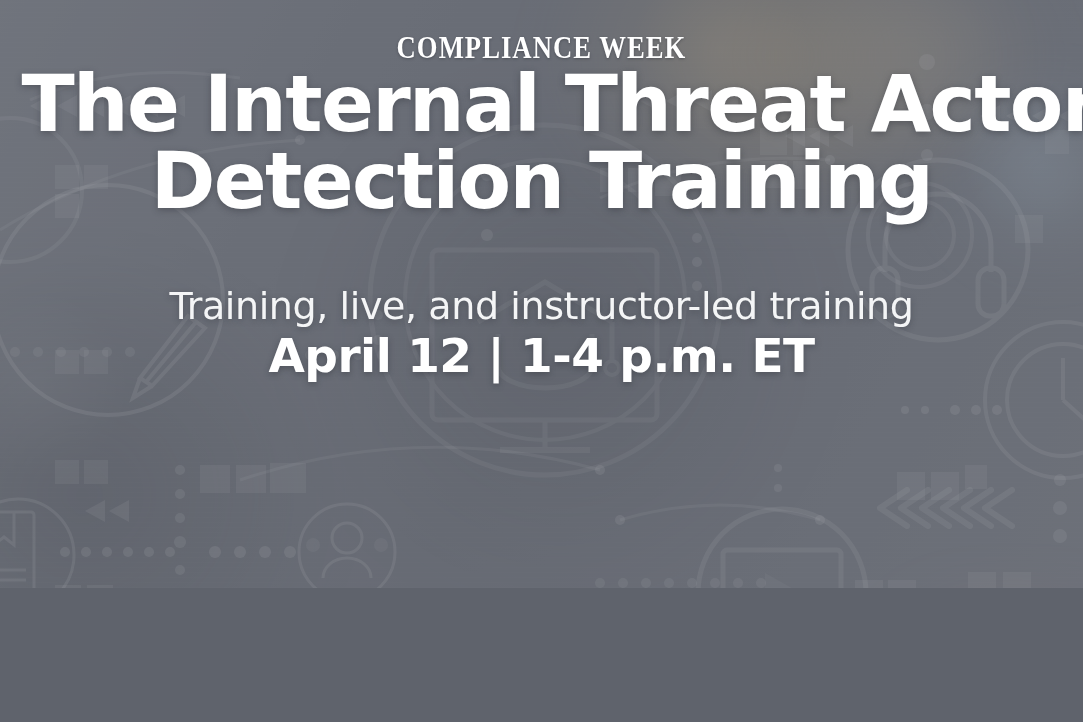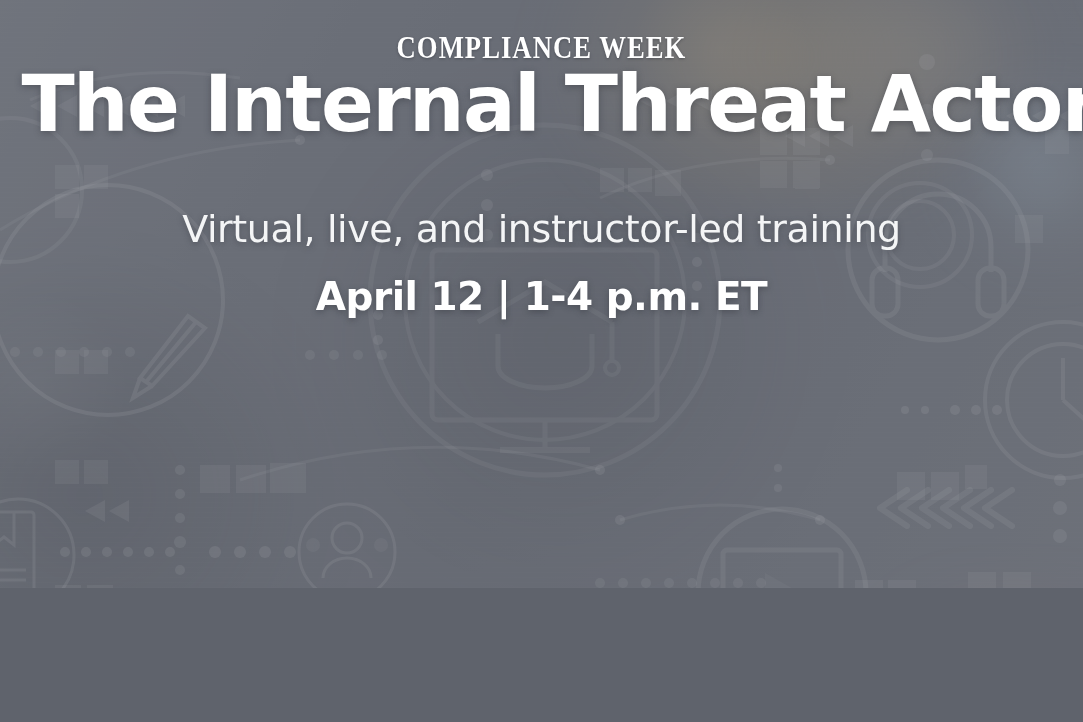--- a/index.html
+++ b/index.html
@@ -111,25 +111,24 @@
     color:#f4f5f6;
     font-family:"DejaVu Sans", sans-serif;
     font-weight:400;
     font-size:38px;
     letter-spacing:-.4px;
     text-shadow:0 2px 6px rgba(45,48,55,.40);
     white-space:nowrap;
   }
 
   .dateline{
-    margin-top:23px;
     color:#ffffff;
     font-family:"DejaVu Sans", sans-serif;
     font-weight:700;
-    font-size:39px;
+    font-size:47px;
     letter-spacing:-.5px;
     text-shadow:0 2px 6px rgba(45,48,55,.44);
     white-space:nowrap;
   }
 </style>
 </head>
 <body>
 
 <div class="banner">
 
@@ -434,20 +433,21 @@
   </div>
 
   <div class="scrim"></div>
 
   <div class="content">
 
     <div class="logo">COMPLIANCE WEEK</div>
 
     <div class="headline">
       <span class="ln">The Internal Threat Actor</span>
+      <span class="ln">Detection Training</span>
     </div>
 
-    <div class="subtitle">Virtual, live, and instructor-led training</div>
+    <div class="subtitle">Training, live, and instructor-led training</div>
 
     <div class="dateline">April 12 | 1-4 p.m. ET</div>
 
   </div>
 </div>
 
 </body></html>

